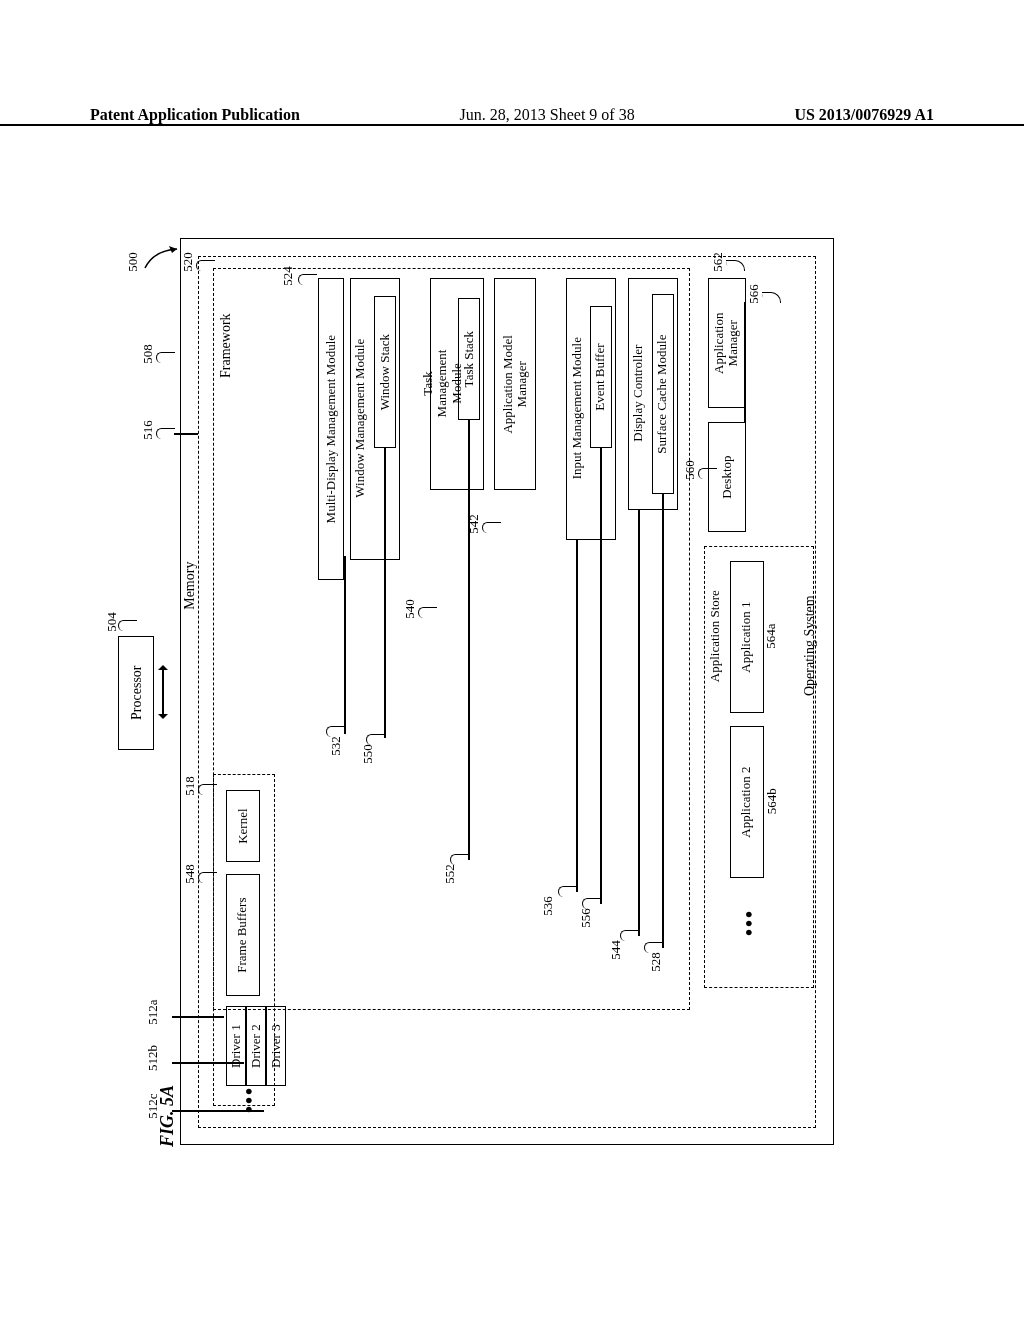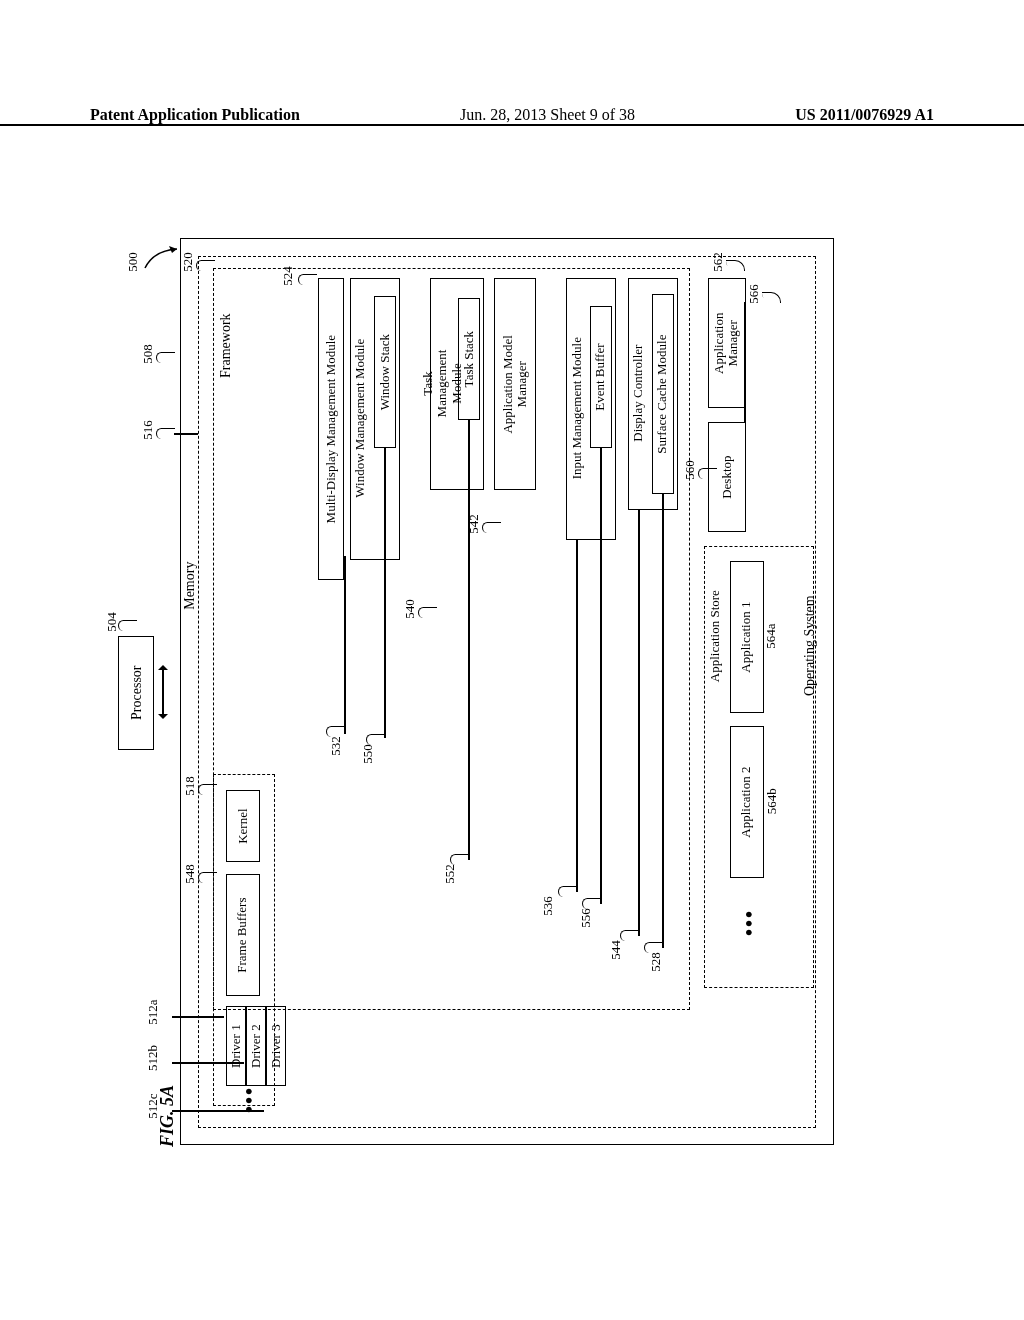--- a/index.html
+++ b/index.html
@@ -31,21 +31,21 @@
   .leader{position:absolute;background:#000}
 </style>
 </head>
 <body>
 
 <div class="page">
 
   <div class="hdr">
     <span class="b">Patent Application Publication</span>
     <span>Jun. 28, 2013  Sheet 9 of 38</span>
-    <span class="b">US 2011/0076929 A1</span>
+    <span class="b">US 2013/0076929 A1</span>
   </div>
 
   <div class="fig-wrap">
 
     <div class="rotcell" style="left:-40px;top:940px;width:80px;height:20px">
       <span class="rot" style="font-style:italic;font-weight:bold;font-size:18px">FIG. 5A</span>
     </div>
 
     <span class="reflabel" style="left:-45px;top:88px">500</span>
     <svg style="position:absolute;left:-25px;top:80px" width="40" height="26">

